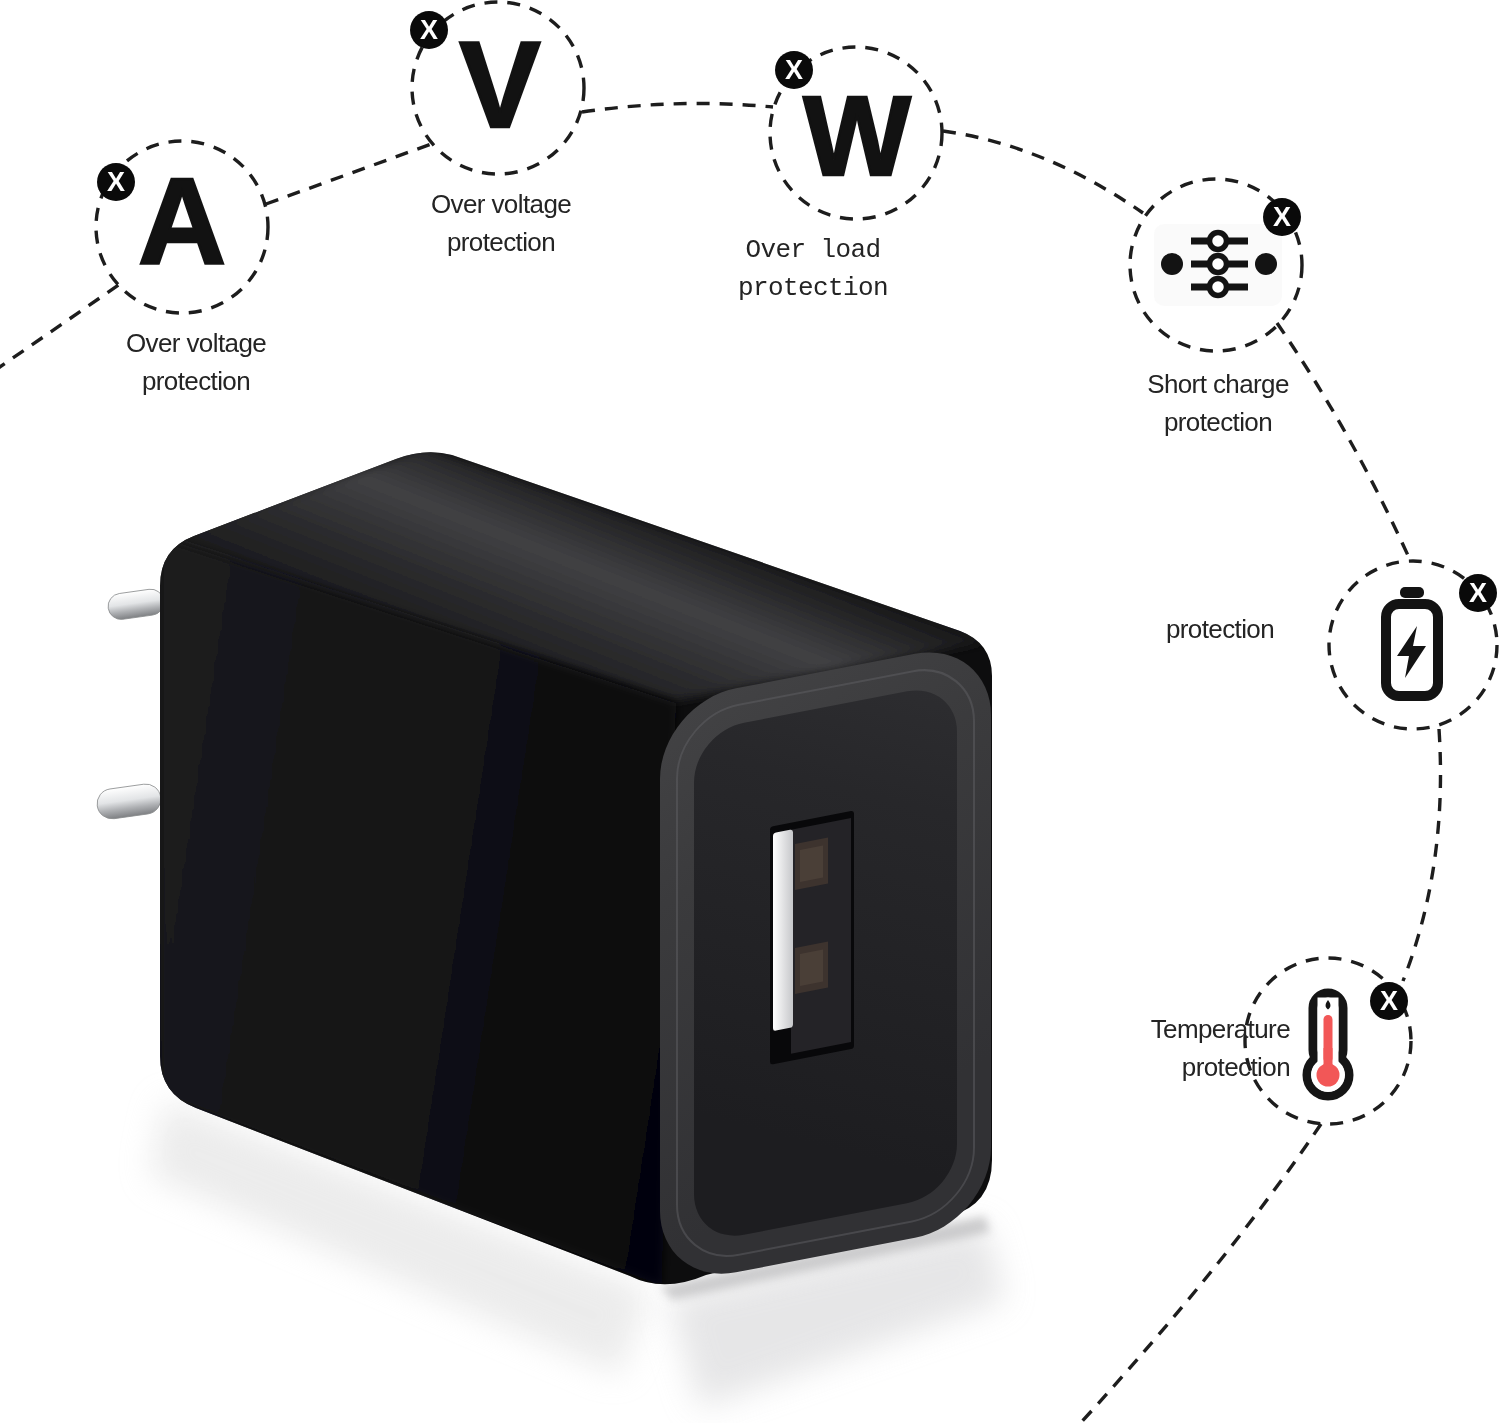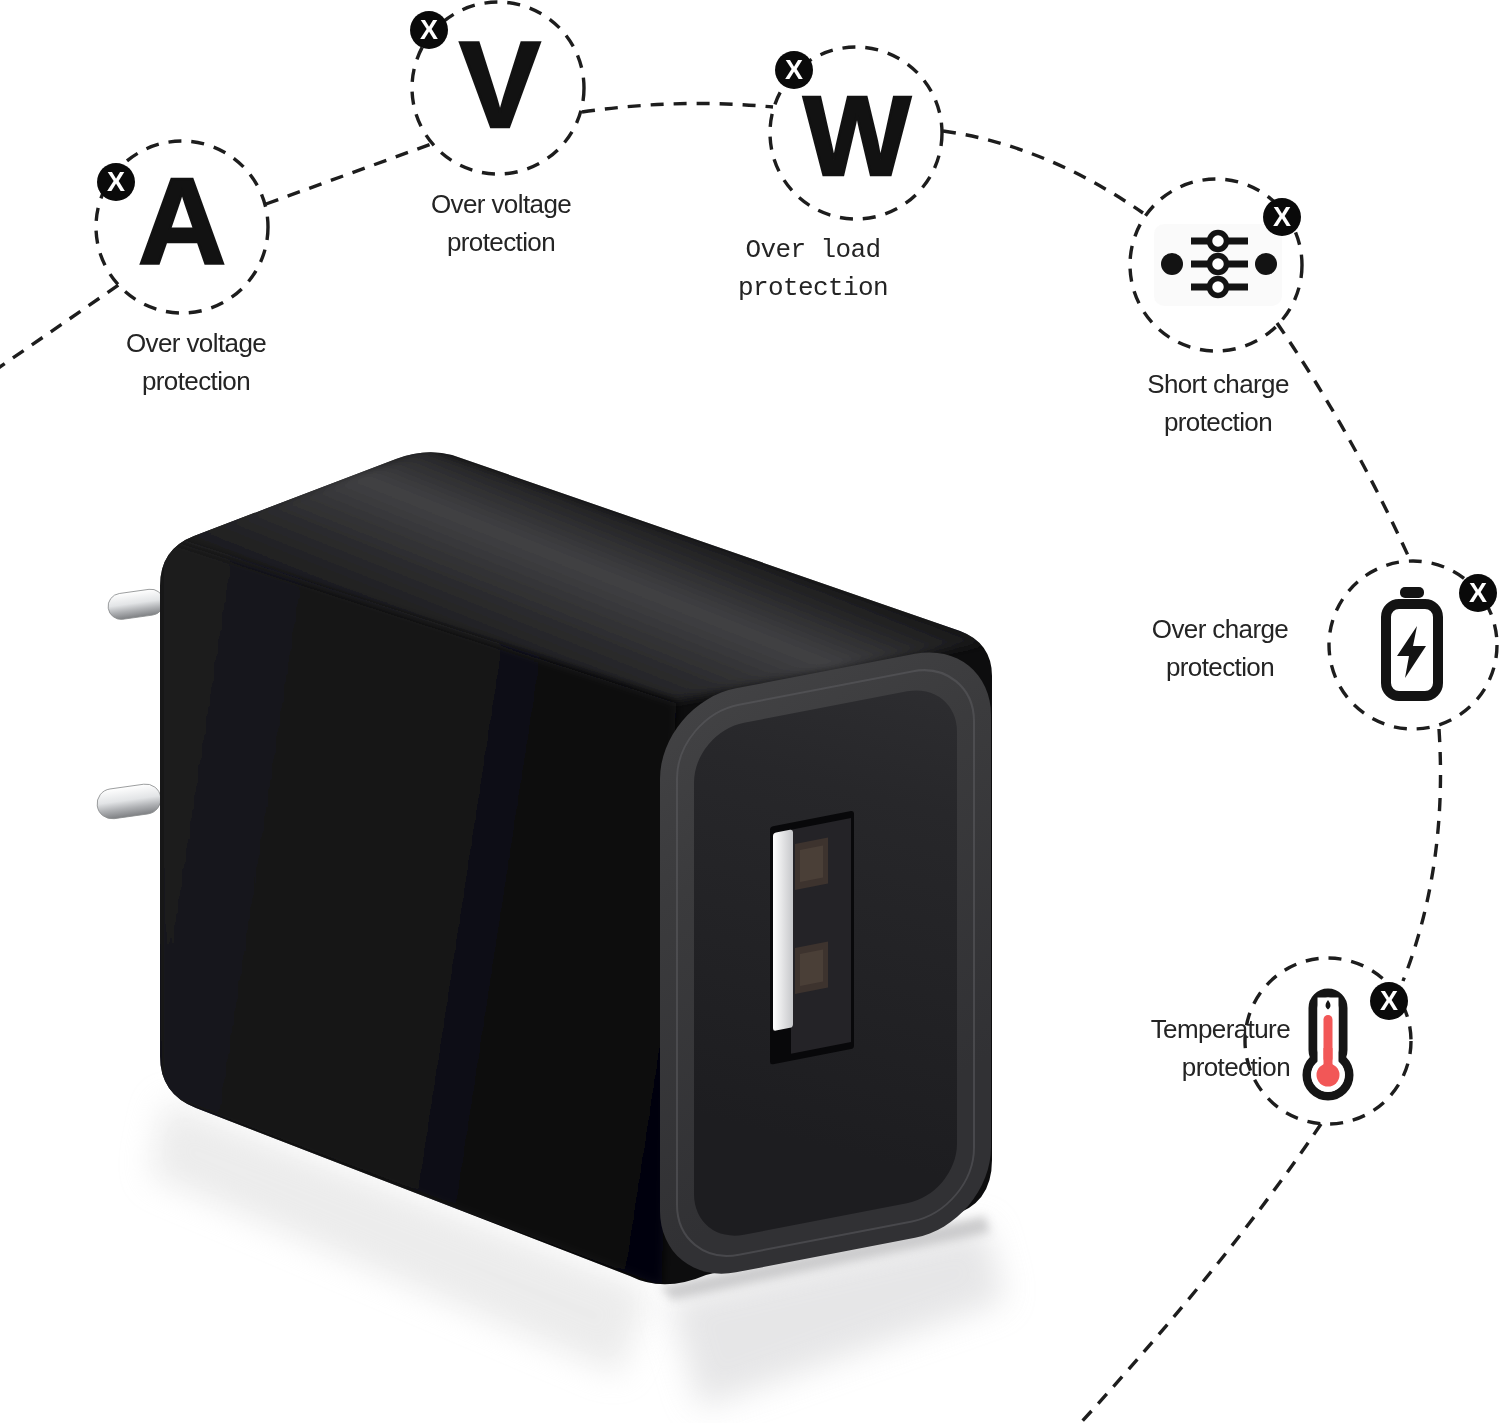--- a/index.html
+++ b/index.html
@@ -189,21 +189,20 @@
   </div>
   <div class="label" style="left:813px;top:231px;font-family:Liberation Mono, monospace;">
     <span>Over load</span>
     <span>protection</span>
   </div>
   <div class="label" style="left:1218px;top:365px;">
     <span>Short charge</span>
     <span>protection</span>
   </div>
   <div class="label" style="left:1220px;top:610px;">
-    <span>Over charge</span>
     <span>protection</span>
   </div>
   <div class="label" style="left:1130px;top:1010px;text-align:right;">
     <span>Temperature</span>
     <span>protection</span>
   </div>
 
 </div>
 
 </body></html>

